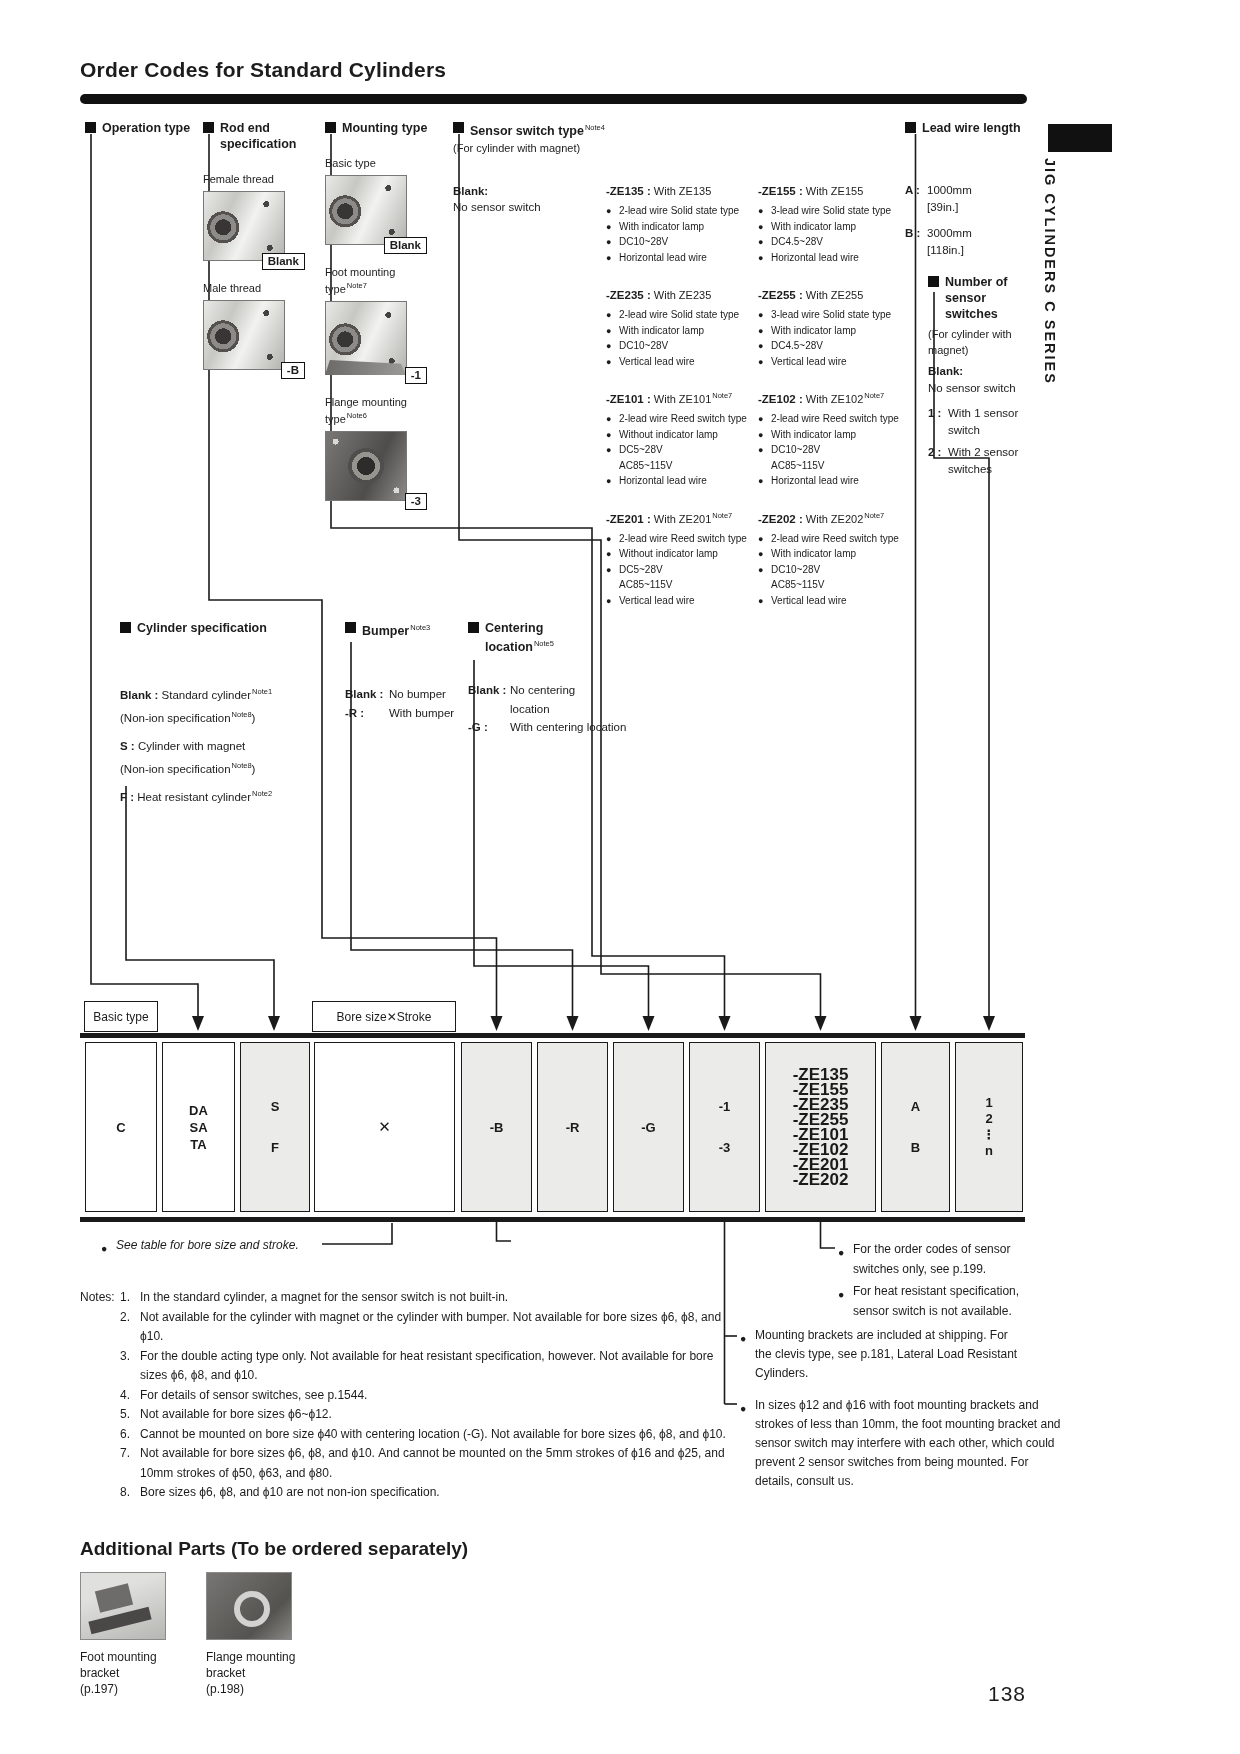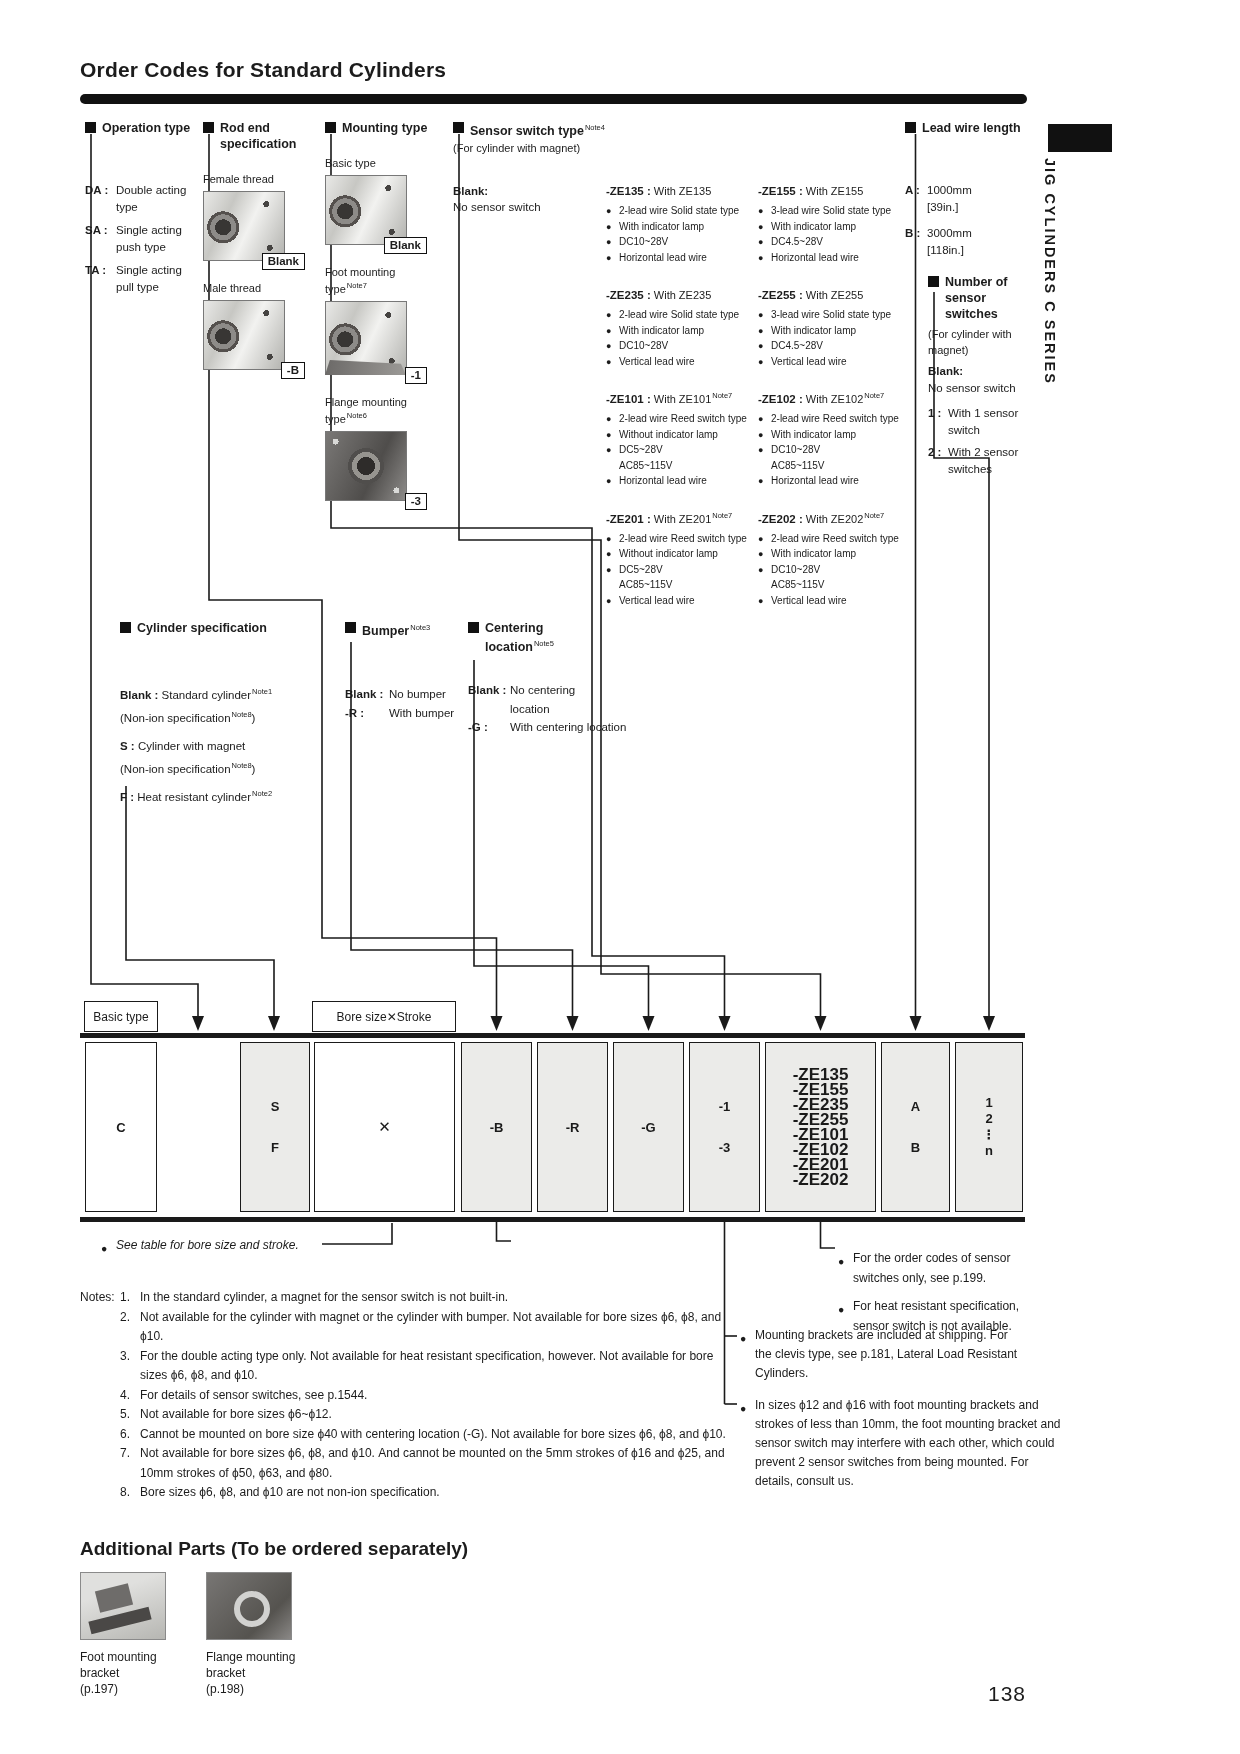--- a/index.html
+++ b/index.html
@@ -98,21 +98,21 @@
   #dbm{left:689px;width:71px;} #dbze{left:765px;width:111px;}
   #dbab{left:881px;width:69px;} #dbnn{left:955px;width:68px;}
   #dbop div{line-height:17px;} #dbsp div{margin:13px 0;} #dbm div{margin:13px 0;}
   #dbze div{line-height:15px;font-size:17px;} #dbab div{margin:13px 0;} #dbnn div{line-height:16px;}
   
   .ann{position:absolute;font-size:12px;line-height:19.5px;padding-left:15px;}
   .ann::before{content:"●";position:absolute;left:0;top:2.5px;font-size:10.5px;}
   #an-see{left:101px;top:1236px;width:245px;font-style:italic;}
   #an-joint{left:514px;top:1228px;width:214px;}
   #an-sens{left:838px;top:1240px;width:218px;}
-  #an-sens .annp{position:relative;padding-left:15px;margin-bottom:3px;margin-top:9px;}
+  #an-sens .annp{position:relative;padding-left:15px;margin-bottom:3px;}
   #an-sens .annp::before{content:"●";position:absolute;left:0;top:2.5px;font-size:10.5px;}
   #an-brk{left:740px;top:1326px;width:264px;line-height:19px;}
   #an-int{left:740px;top:1396px;width:312px;line-height:19px;}
   
   #notes{left:80px;top:1288px;width:660px;padding-left:40px;box-sizing:border-box;font-size:12px;line-height:19.5px;}
   #notes-label{position:absolute;left:0;top:0;}
   .nrow{display:flex;}
   .nnum{width:20px;flex:none;}
   .ntxt{flex:1;}
   
@@ -171,37 +171,20 @@
   <div class="abs" id="title">Order Codes for Standard Cylinders</div>
   <div class="abs" id="bar"></div>
   <div class="abs" id="sidetab"></div>
   <div class="abs" id="sidetext">JIG CYLINDERS C SERIES</div>
 
   <div class="abs" id="sec-op">
     <div class="hd">
         <span class="sq"></span>
       <span class="hdt">Operation type</span>
       </div>
-    <div id="op-items">
-
-        <div class="oprow">
-          <span class="ocode">DA :</span>
-          <span class="odesc">Double acting type</span>
-        </div>
-
-        <div class="oprow">
-          <span class="ocode">SA :</span>
-          <span class="odesc">Single acting push type</span>
-        </div>
-
-        <div class="oprow">
-          <span class="ocode">TA :</span>
-          <span class="odesc">Single acting pull type</span>
-        </div>
-      </div>
   </div>
 
   <div class="abs" id="sec-rod">
     <div class="hd">
         <span class="sq"></span>
       <span class="hdt">Rod end specification</span>
       </div>
     <div class="optlabel">Female thread</div>
     <div class="pwrap">
       <div class="photo"></div>
@@ -430,20 +413,25 @@
       </div>
   </div>
 
   <div class="lblbox" id="lbl-basic">Basic type</div>
   <div class="lblbox" id="lbl-bore">Bore size✕Stroke</div>
   <div class="rule" id="rule1"></div>
   <div class="rule" id="rule2"></div>
 
   <div class="dbox" id="dbc">
       <div>C</div>
+    </div>
+  <div class="dbox" id="dbop">
+      <div>DA</div>
+      <div>SA</div>
+      <div>TA</div>
     </div>
   <div class="dbox gray" id="dbsp">
       <div>S</div>
       <div>F</div>
     </div>
   <div class="dbox" id="dbx">
       <div>✕</div>
     </div>
   <div class="dbox gray" id="dbb">
       <div>-B</div>

